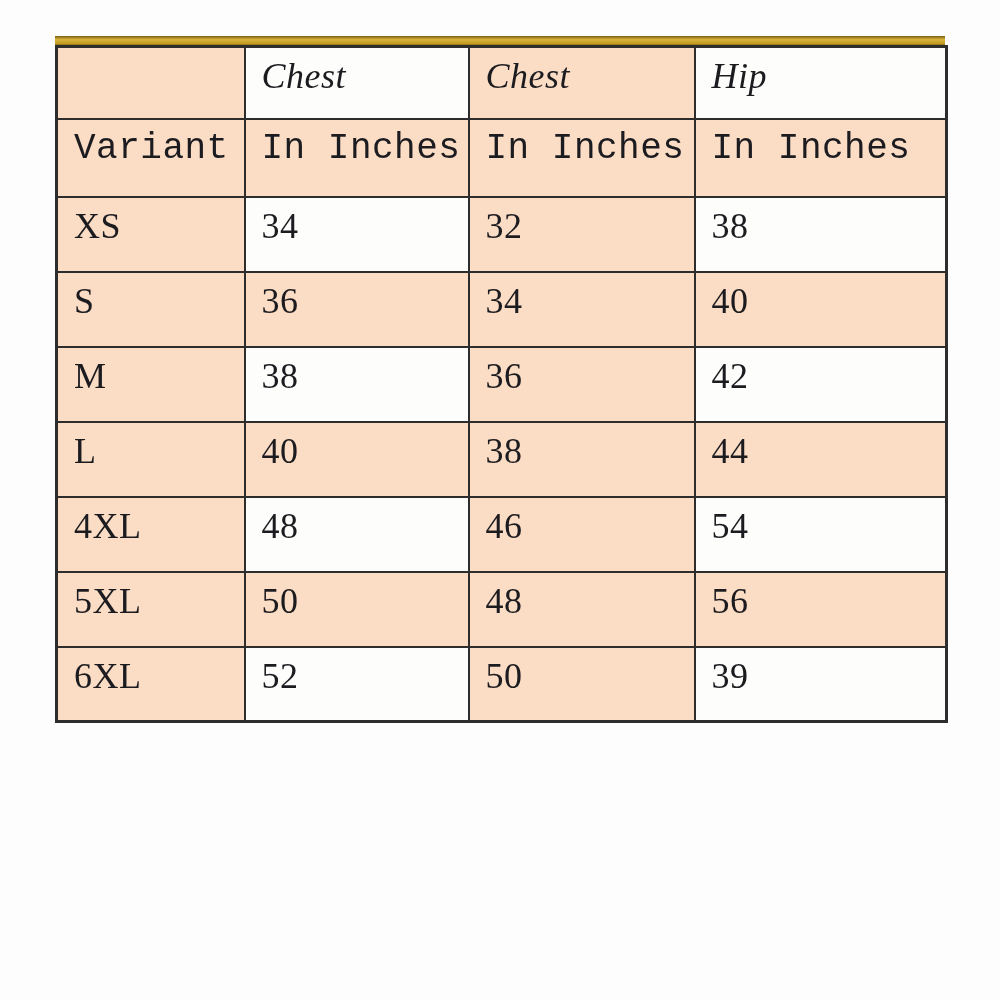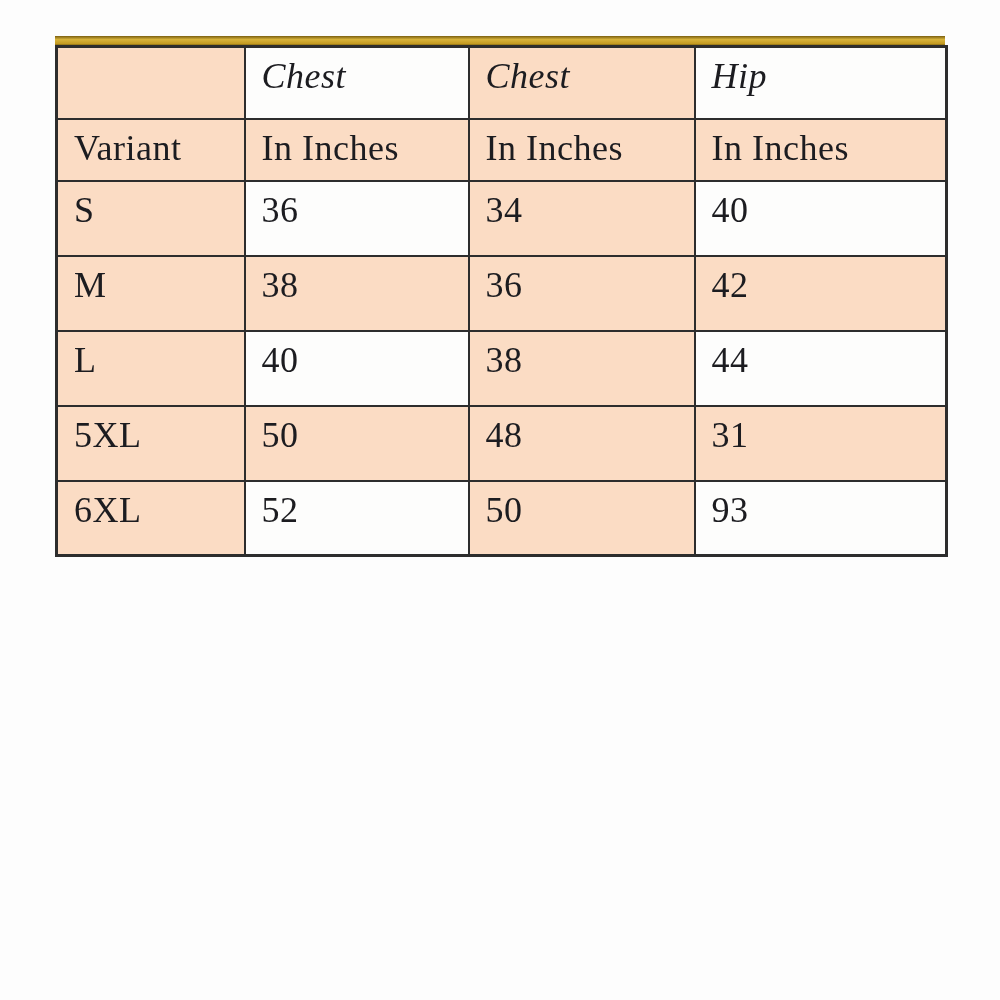--- a/index.html
+++ b/index.html
@@ -41,21 +41,21 @@
     vertical-align:top;
     font-weight:normal;
     font-size:36px;
     line-height:1.15;
     padding:8px 8px 0 16px;
     letter-spacing:0.5px;
     white-space:nowrap;
     overflow:hidden;
   }
   thead tr:nth-child(1){height:72px;font-style:italic;}
-  thead tr:nth-child(2){height:62px;}
+  thead tr:nth-child(2){height:78px;font-family:Liberation Mono, monospace;}
   tbody tr{height:75px;}
   
   thead tr:nth-child(1) th:nth-child(2),
   thead tr:nth-child(1) th:nth-child(4),
   tbody tr:nth-child(odd) td:nth-child(2),
   tbody tr:nth-child(odd) td:nth-child(4){
     background:var(--white-cell);
   }
 </style>
 </head>
@@ -79,44 +79,56 @@
       </tr>
       <tr>
         <th>Variant</th>
         <th>In Inches</th>
         <th>In Inches</th>
         <th>In Inches</th>
       </tr>
     </thead>
     <tbody>
       <tr>
+        <td>XS</td>
+        <td>34</td>
+        <td>32</td>
+        <td>38</td>
+      </tr>
+      <tr>
         <td>S</td>
         <td>36</td>
         <td>34</td>
         <td>40</td>
       </tr>
       <tr>
         <td>M</td>
         <td>38</td>
         <td>36</td>
         <td>42</td>
       </tr>
       <tr>
         <td>L</td>
         <td>40</td>
         <td>38</td>
         <td>44</td>
       </tr>
       <tr>
+        <td>4XL</td>
+        <td>48</td>
+        <td>46</td>
+        <td>54</td>
+      </tr>
+      <tr>
         <td>5XL</td>
         <td>50</td>
         <td>48</td>
-        <td>31</td>
+        <td>56</td>
       </tr>
       <tr>
         <td>6XL</td>
         <td>52</td>
         <td>50</td>
-        <td>93</td>
+        <td>39</td>
       </tr>
     </tbody>
   </table>
 </div>
 
 </body></html>

